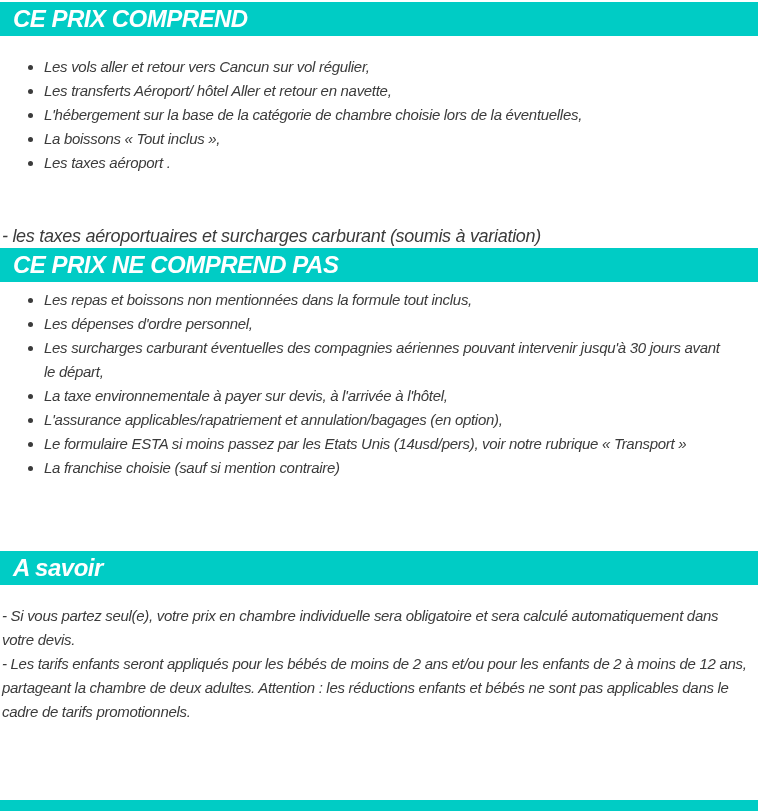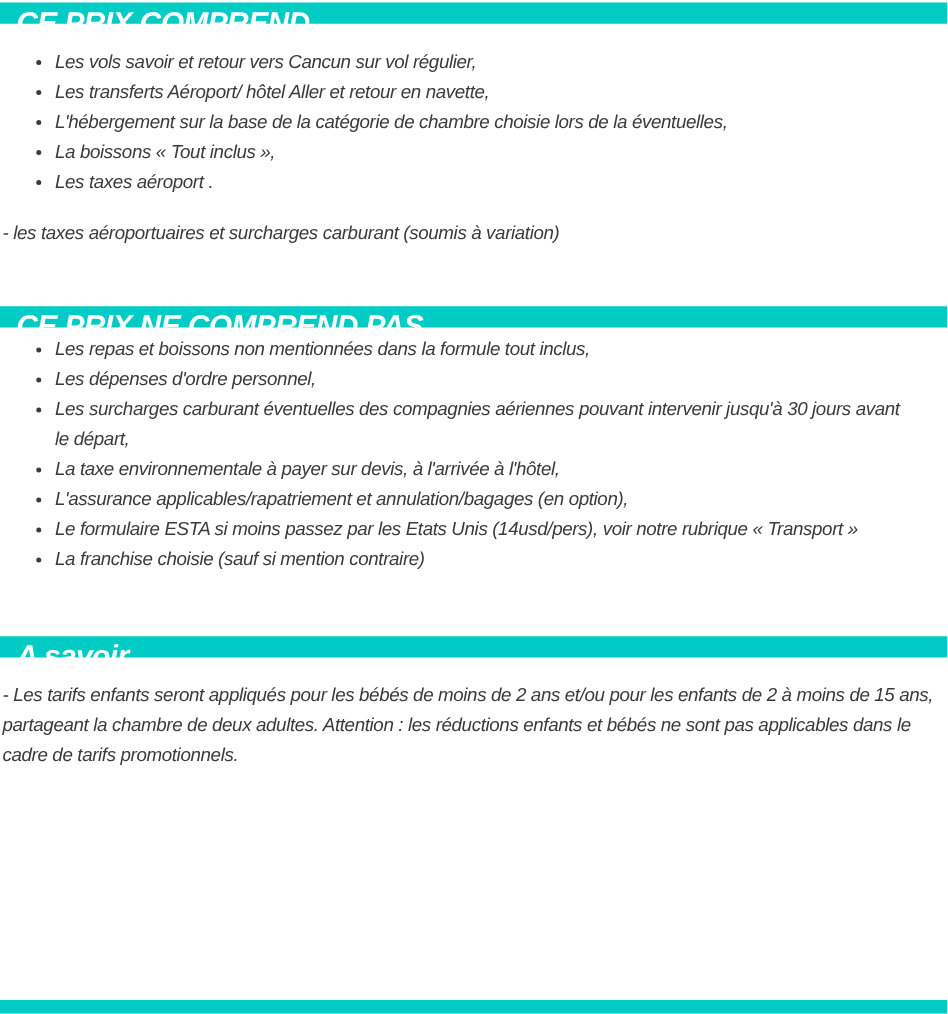--- a/index.html
+++ b/index.html
@@ -15,42 +15,42 @@
     background: #ffffff;
     font-family: "Liberation Sans", sans-serif;
     font-style: italic;
     color: var(--body-text);
   }
   .section-header {
     background: var(--accent);
     color: #ffffff;
     font-weight: bold;
     font-size: 24px;
-    height: 17px;
+    height: 34px;
     line-height: 34px;
     padding-left: 13px;
     letter-spacing: -0.5px;
     white-space: nowrap;
   }
   .hdr1 { margin-top: 2px; }
-  .hdr2 { margin-top: 46px; }
-  .hdr3 { margin-top: 49px; }
+  .hdr2 { }
+  .hdr3 { margin-top: 71px; }
   ul.bullet-list {
     list-style: disc outside;
     margin: 0;
     padding: 0 30px 0 44px;
     font-size: 15px;
     line-height: 24px;
     letter-spacing: -0.3px;
   }
   ul.list1 { margin-top: 19px; }
   ul.list2 { margin-top: 6px; }
   .note-line {
-    margin-top: 17px;
-    font-size: 15px;
+    margin-top: 49px;
+    font-size: 18px;
     line-height: 24px;
     letter-spacing: -0.3px;
     padding: 0 8px 0 2px;
   }
   .paragraphs {
     margin-top: 19px;
     padding: 0 8px 0 2px;
   }
   .paragraphs p {
     margin: 0;
@@ -68,21 +68,21 @@
   }
 </style>
 </head>
 <body>
 
 <div class="section-header hdr1">
   <span>CE PRIX COMPREND</span>
 </div>
 
 <ul class="bullet-list list1">
-    <li>Les vols savoir et retour vers Cancun sur vol régulier,</li>
+    <li>Les vols aller et retour vers Cancun sur vol régulier,</li>
     <li>Les transferts Aéroport/ hôtel Aller et retour en navette,</li>
     <li>L'hébergement sur la base de la catégorie de chambre choisie lors de la éventuelles,</li>
     <li>La boissons « Tout inclus »,</li>
     <li>Les taxes aéroport .</li>
   </ul>
 
 <div class="note-line">- les taxes aéroportuaires et surcharges carburant (soumis à variation)</div>
 
 <div class="section-header hdr2">
   <span>CE PRIX NE COMPREND PAS</span>
@@ -96,16 +96,17 @@
     <li>L'assurance applicables/rapatriement et annulation/bagages (en option),</li>
     <li>Le formulaire ESTA si moins passez par les Etats Unis (14usd/pers), voir notre rubrique « Transport »</li>
     <li>La franchise choisie (sauf si mention contraire)</li>
   </ul>
 
 <div class="section-header hdr3">
   <span>A savoir</span>
 </div>
 
 <div class="paragraphs">
-    <p>- Les tarifs enfants seront appliqués pour les bébés de moins de 2 ans et/ou pour les enfants de 2 à moins de 15 ans, partageant la chambre de deux adultes. Attention : les réductions enfants et bébés ne sont pas applicables dans le cadre de tarifs promotionnels.</p>
+    <p>- Si vous partez seul(e), votre prix en chambre individuelle sera obligatoire et sera calculé automatiquement dans votre devis.</p>
+    <p>- Les tarifs enfants seront appliqués pour les bébés de moins de 2 ans et/ou pour les enfants de 2 à moins de 12 ans, partageant la chambre de deux adultes. Attention : les réductions enfants et bébés ne sont pas applicables dans le cadre de tarifs promotionnels.</p>
   </div>
 
 <div class="next-section-bar"></div>
 
 </body></html>

